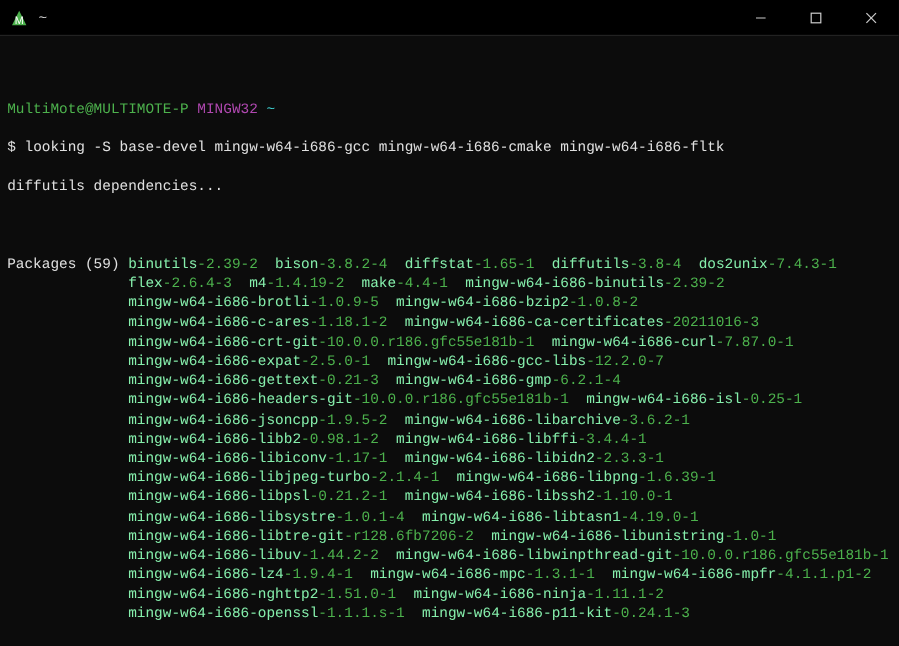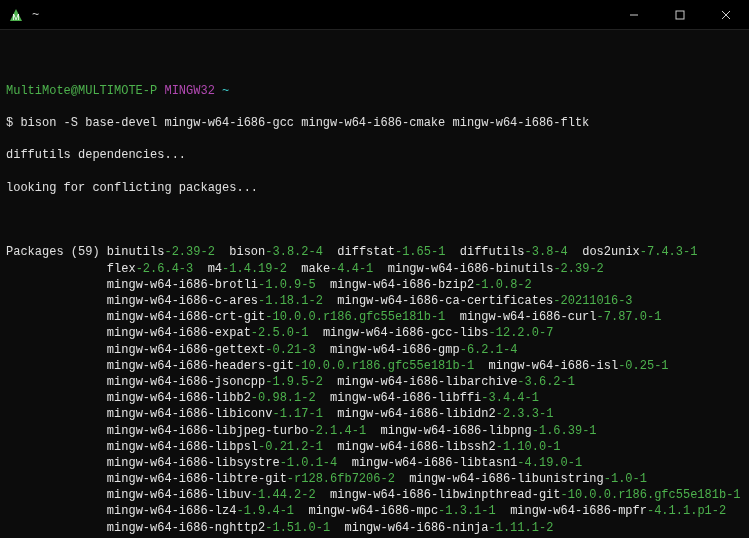--- a/index.html
+++ b/index.html
@@ -9,21 +9,21 @@
   .titlebar-icon { width: 16px; height: 16px; display: inline-block; }
   .titlebar-title { font-size: 12px; color: #ccc; }
   .titlebar-controls { display: flex; height: 100%; }
   .tbtn { width: 46px; height: 30px; display: flex; align-items: center; justify-content: center; color: #ccc; font-family: 'Segoe UI', sans-serif; font-size: 12px; }
   .terminal { padding: 4px 6px; color: #ccc; line-height: 1.35; white-space: pre; overflow: hidden; }
   .green { color: #4db24d; }
   .purple { color: #b048b0; }
   .teal { color: #3fcfcf; }
   .white { color: #e0e0e0; }
   .wline { display: block; }
-  .pkg { color: #e5e5e5; }
+  .pkg { color: #86efac; }
   .ver { color: #4db24d; }
 </style>
 </head>
 <body>
 
 <div class="titlebar">
   <div class="titlebar-left">
     <span class="titlebar-icon">
       <svg viewBox="0 0 16 16">
           <polygon points="8,2 14,14 2,14" fill="#4db24d"></polygon>
@@ -48,23 +48,22 @@
           <line x1="1" y1="1" x2="9" y2="9" stroke="#ccc" stroke-width="1"></line>
           <line x1="9" y1="1" x2="1" y2="9" stroke="#ccc" stroke-width="1"></line>
         </svg>
       </div>
   </div>
 </div>
 
 <div class="terminal">
 <span class="wline"> </span>
 <span class="wline"><span class="green">MultiMote@MULTIMOTE-P</span> <span class="purple">MINGW32</span> <span class="teal">~</span></span>
-<span class="wline"><span class="white">$</span> <span class="white">bison -S base-devel mingw-w64-i686-gcc mingw-w64-i686-cmake mingw-w64-i686-fltk</span></span>
+<span class="wline"><span class="white">$</span> <span class="white">looking -S base-devel mingw-w64-i686-gcc mingw-w64-i686-cmake mingw-w64-i686-fltk</span></span>
 <span class="wline white">diffutils dependencies...</span>
-<span class="wline white">looking for conflicting packages...</span>
 <span class="wline"> </span>
 <div id="pkgblock"><span class="wline"><span class="white">Packages (59) </span><span class="pkg">binutils</span><span class="ver">-</span><span class="ver">2.39-2</span>  <span class="pkg">bison</span><span class="ver">-</span><span class="ver">3.8.2-4</span>  <span class="pkg">diffstat</span><span class="ver">-</span><span class="ver">1.65-1</span>  <span class="pkg">diffutils</span><span class="ver">-</span><span class="ver">3.8-4</span>  <span class="pkg">dos2unix</span><span class="ver">-</span><span class="ver">7.4.3-1</span></span><span class="wline">              <span class="pkg">flex</span><span class="ver">-</span><span class="ver">2.6.4-3</span>  <span class="pkg">m4</span><span class="ver">-</span><span class="ver">1.4.19-2</span>  <span class="pkg">make</span><span class="ver">-</span><span class="ver">4.4-1</span>  <span class="pkg">mingw-w64-i686-binutils</span><span class="ver">-</span><span class="ver">2.39-2</span></span><span class="wline">              <span class="pkg">mingw-w64-i686-brotli</span><span class="ver">-</span><span class="ver">1.0.9-5</span>  <span class="pkg">mingw-w64-i686-bzip2</span><span class="ver">-</span><span class="ver">1.0.8-2</span></span><span class="wline">              <span class="pkg">mingw-w64-i686-c-ares</span><span class="ver">-</span><span class="ver">1.18.1-2</span>  <span class="pkg">mingw-w64-i686-ca-certificates</span><span class="ver">-</span><span class="ver">20211016-3</span></span><span class="wline">              <span class="pkg">mingw-w64-i686-crt-git</span><span class="ver">-</span><span class="ver">10.0.0.r186.gfc55e181b-1</span>  <span class="pkg">mingw-w64-i686-curl</span><span class="ver">-</span><span class="ver">7.87.0-1</span></span><span class="wline">              <span class="pkg">mingw-w64-i686-expat</span><span class="ver">-</span><span class="ver">2.5.0-1</span>  <span class="pkg">mingw-w64-i686-gcc-libs</span><span class="ver">-</span><span class="ver">12.2.0-7</span></span><span class="wline">              <span class="pkg">mingw-w64-i686-gettext</span><span class="ver">-</span><span class="ver">0.21-3</span>  <span class="pkg">mingw-w64-i686-gmp</span><span class="ver">-</span><span class="ver">6.2.1-4</span></span><span class="wline">              <span class="pkg">mingw-w64-i686-headers-git</span><span class="ver">-</span><span class="ver">10.0.0.r186.gfc55e181b-1</span>  <span class="pkg">mingw-w64-i686-isl</span><span class="ver">-</span><span class="ver">0.25-1</span></span><span class="wline">              <span class="pkg">mingw-w64-i686-jsoncpp</span><span class="ver">-</span><span class="ver">1.9.5-2</span>  <span class="pkg">mingw-w64-i686-libarchive</span><span class="ver">-</span><span class="ver">3.6.2-1</span></span><span class="wline">              <span class="pkg">mingw-w64-i686-libb2</span><span class="ver">-</span><span class="ver">0.98.1-2</span>  <span class="pkg">mingw-w64-i686-libffi</span><span class="ver">-</span><span class="ver">3.4.4-1</span></span><span class="wline">              <span class="pkg">mingw-w64-i686-libiconv</span><span class="ver">-</span><span class="ver">1.17-1</span>  <span class="pkg">mingw-w64-i686-libidn2</span><span class="ver">-</span><span class="ver">2.3.3-1</span></span><span class="wline">              <span class="pkg">mingw-w64-i686-libjpeg-turbo</span><span class="ver">-</span><span class="ver">2.1.4-1</span>  <span class="pkg">mingw-w64-i686-libpng</span><span class="ver">-</span><span class="ver">1.6.39-1</span></span><span class="wline">              <span class="pkg">mingw-w64-i686-libpsl</span><span class="ver">-</span><span class="ver">0.21.2-1</span>  <span class="pkg">mingw-w64-i686-libssh2</span><span class="ver">-</span><span class="ver">1.10.0-1</span></span><span class="wline">              <span class="pkg">mingw-w64-i686-libsystre</span><span class="ver">-</span><span class="ver">1.0.1-4</span>  <span class="pkg">mingw-w64-i686-libtasn1</span><span class="ver">-</span><span class="ver">4.19.0-1</span></span><span class="wline">              <span class="pkg">mingw-w64-i686-libtre-git</span><span class="ver">-</span><span class="ver">r128.6fb7206-2</span>  <span class="pkg">mingw-w64-i686-libunistring</span><span class="ver">-</span><span class="ver">1.0-1</span></span><span class="wline">              <span class="pkg">mingw-w64-i686-libuv</span><span class="ver">-</span><span class="ver">1.44.2-2</span>  <span class="pkg">mingw-w64-i686-libwinpthread-git</span><span class="ver">-</span><span class="ver">10.0.0.r186.gfc55e181b-1</span></span><span class="wline">              <span class="pkg">mingw-w64-i686-lz4</span><span class="ver">-</span><span class="ver">1.9.4-1</span>  <span class="pkg">mingw-w64-i686-mpc</span><span class="ver">-</span><span class="ver">1.3.1-1</span>  <span class="pkg">mingw-w64-i686-mpfr</span><span class="ver">-</span><span class="ver">4.1.1.p1-2</span></span><span class="wline">              <span class="pkg">mingw-w64-i686-nghttp2</span><span class="ver">-</span><span class="ver">1.51.0-1</span>  <span class="pkg">mingw-w64-i686-ninja</span><span class="ver">-</span><span class="ver">1.11.1-2</span></span><span class="wline">              <span class="pkg">mingw-w64-i686-openssl</span><span class="ver">-</span><span class="ver">1.1.1.s-1</span>  <span class="pkg">mingw-w64-i686-p11-kit</span><span class="ver">-</span><span class="ver">0.24.1-3</span></span></div>
 
 
 
 
 
 </div>
 
 </body></html>

